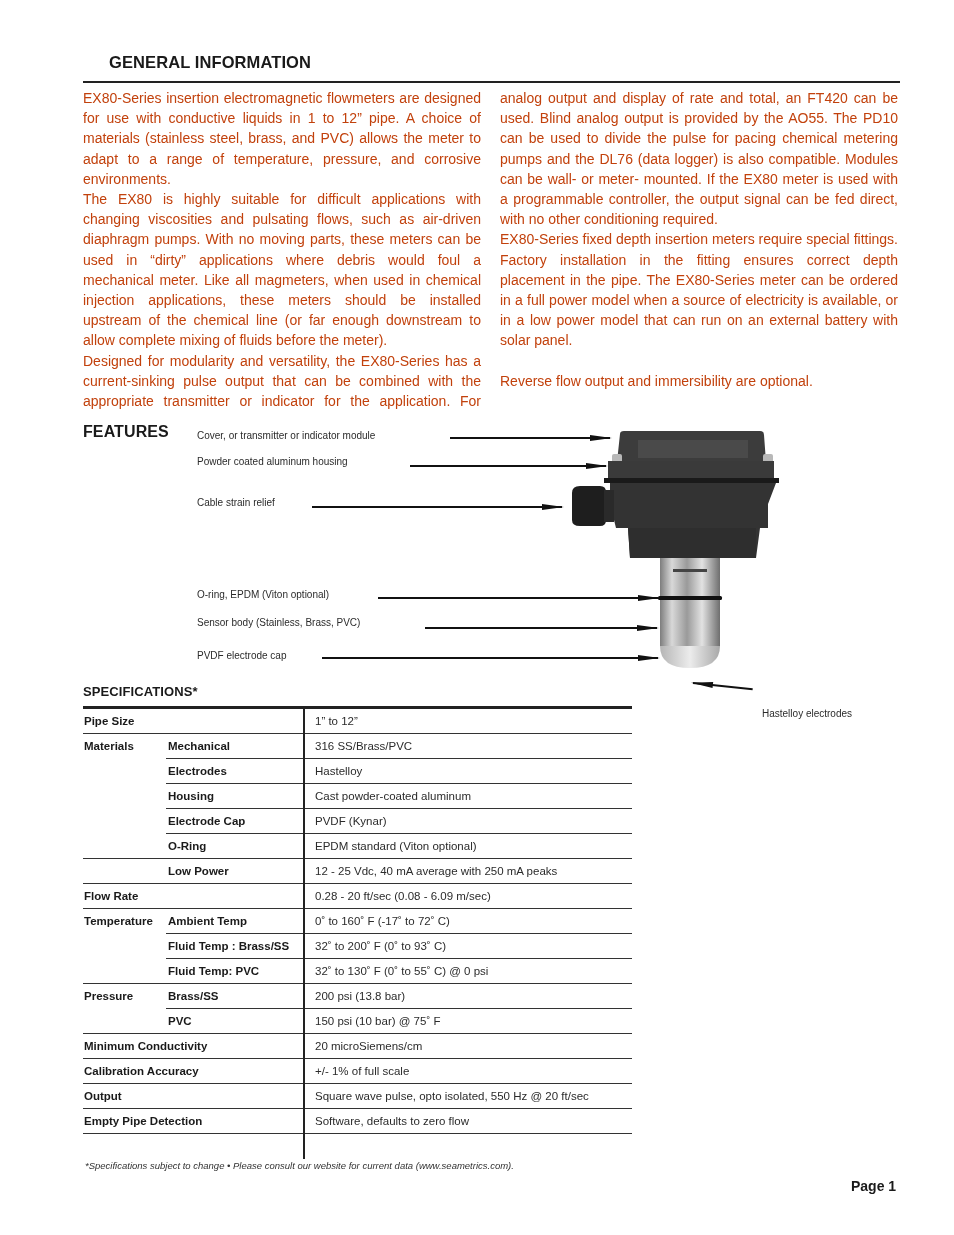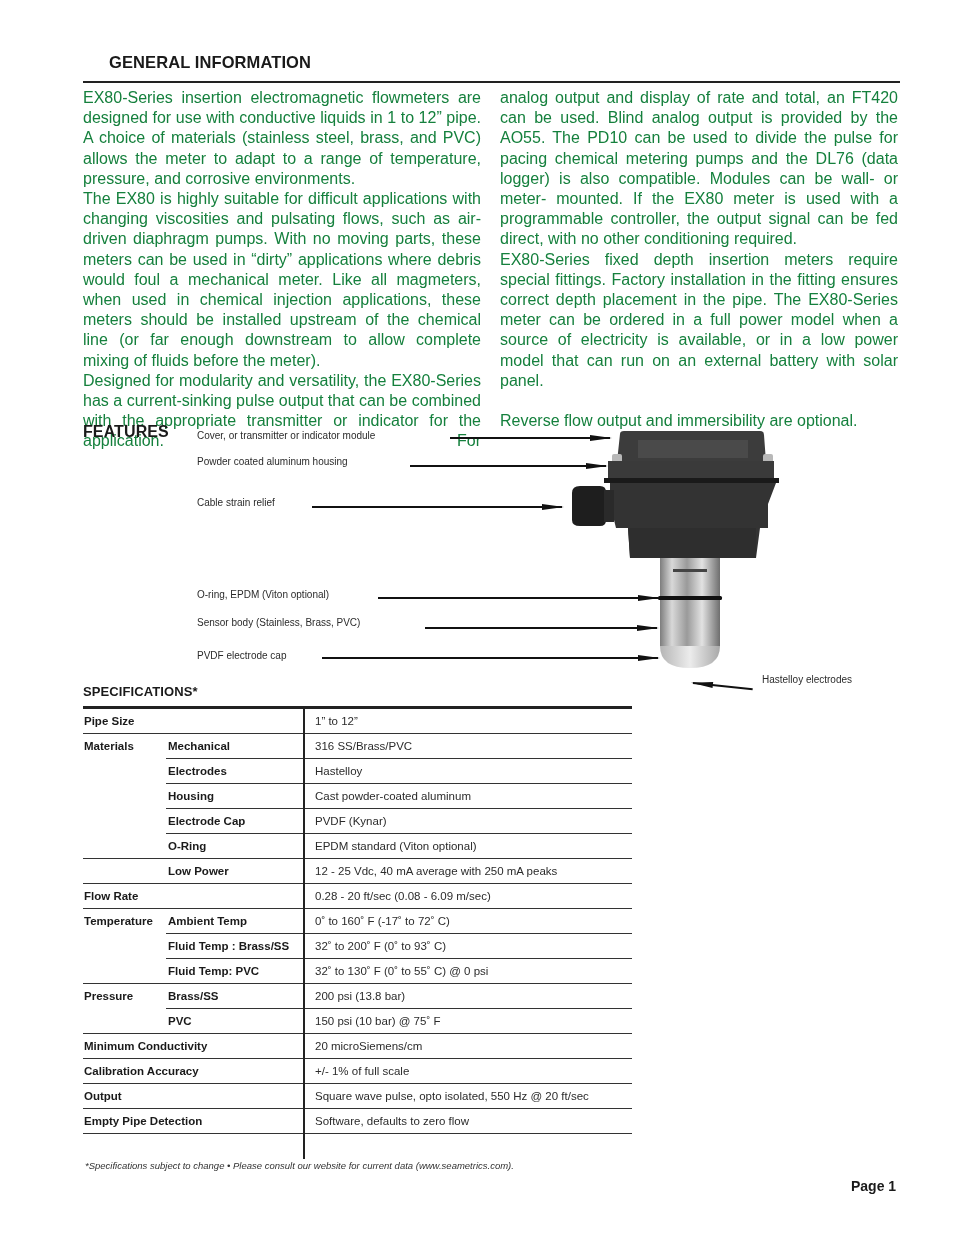--- a/index.html
+++ b/index.html
@@ -1,20 +1,20 @@
 <!DOCTYPE html>
 <html><head>
 <meta charset="utf-8">
 <style>
   html,body{margin:0;padding:0;background:#fff;}
   body{width:954px;height:1235px;position:relative;overflow:hidden;font-family:"Liberation Sans","DejaVu Sans",sans-serif;color:#222;}
   .h-section{position:absolute;font-family:"Liberation Sans",sans-serif;font-weight:bold;color:#1a1a1a;letter-spacing:0.1px;}
   #gi-title{left:85px;top:53px;font-size:16.5px;margin-left:24px;}
   #gi-rule{position:absolute;left:83px;top:81px;width:817px;height:2px;background:#222;}
-  .col{position:absolute;top:88px;width:398px;font-size:16px;line-height:20.2px;color:#15803d;text-align:justify;}
+  .col{position:absolute;top:88px;width:398px;font-size:14px;line-height:20.2px;color:#c2410c;text-align:justify;}
   .col p{margin:0;}
   #col-left{left:83px;}
   #col-right{left:500px;}
   .col p.last-line-left{text-align-last:justify;}
   .blank{height:20.2px;}
   #feat-title{left:83px;top:423px;font-size:16px;}
   .callout{position:absolute;font-size:10px;color:#2b2b2b;white-space:nowrap;}
   .arrow{position:absolute;height:1.5px;background:#111;}
   .arrow.thick{height:2px;}
   .arrow::after{content:"";position:absolute;right:-2px;top:50%;transform:translateY(-50%);border-left:22px solid #111;border-top:3.5px solid transparent;border-bottom:3.5px solid transparent;}
@@ -66,21 +66,21 @@
 
 <div class="callout" style="left:197px;top:589px;">O-ring, EPDM (Viton optional)</div>
 <div class="arrow thick" style="left:378px;top:597px;width:280px;"></div>
 
 <div class="callout" style="left:197px;top:617px;">Sensor body (Stainless, Brass, PVC)</div>
 <div class="arrow thick" style="left:425px;top:627px;width:232px;"></div>
 
 <div class="callout" style="left:197px;top:650px;">PVDF electrode cap</div>
 <div class="arrow" style="left:322px;top:657px;width:336px;"></div>
 
-<div class="callout" style="left:762px;top:674px;">Hastelloy electrodes</div>
+<div class="callout" style="left:762px;top:708px;">Hastelloy electrodes</div>
 <div class="arrow left" style="left:693px;top:682px;width:60px;transform:rotate(6deg);transform-origin:left center;"></div>
 
 <svg id="product" viewBox="0 0 230 245">
   <defs>
     <linearGradient id="steel" x1="0" x2="1" y1="0" y2="0">
       <stop offset="0" stop-color="#7d7d7d"></stop>
       <stop offset="0.2" stop-color="#d8d8d8"></stop>
       <stop offset="0.45" stop-color="#9a9a9a"></stop>
       <stop offset="0.7" stop-color="#e2e2e2"></stop>
       <stop offset="1" stop-color="#6e6e6e"></stop>

